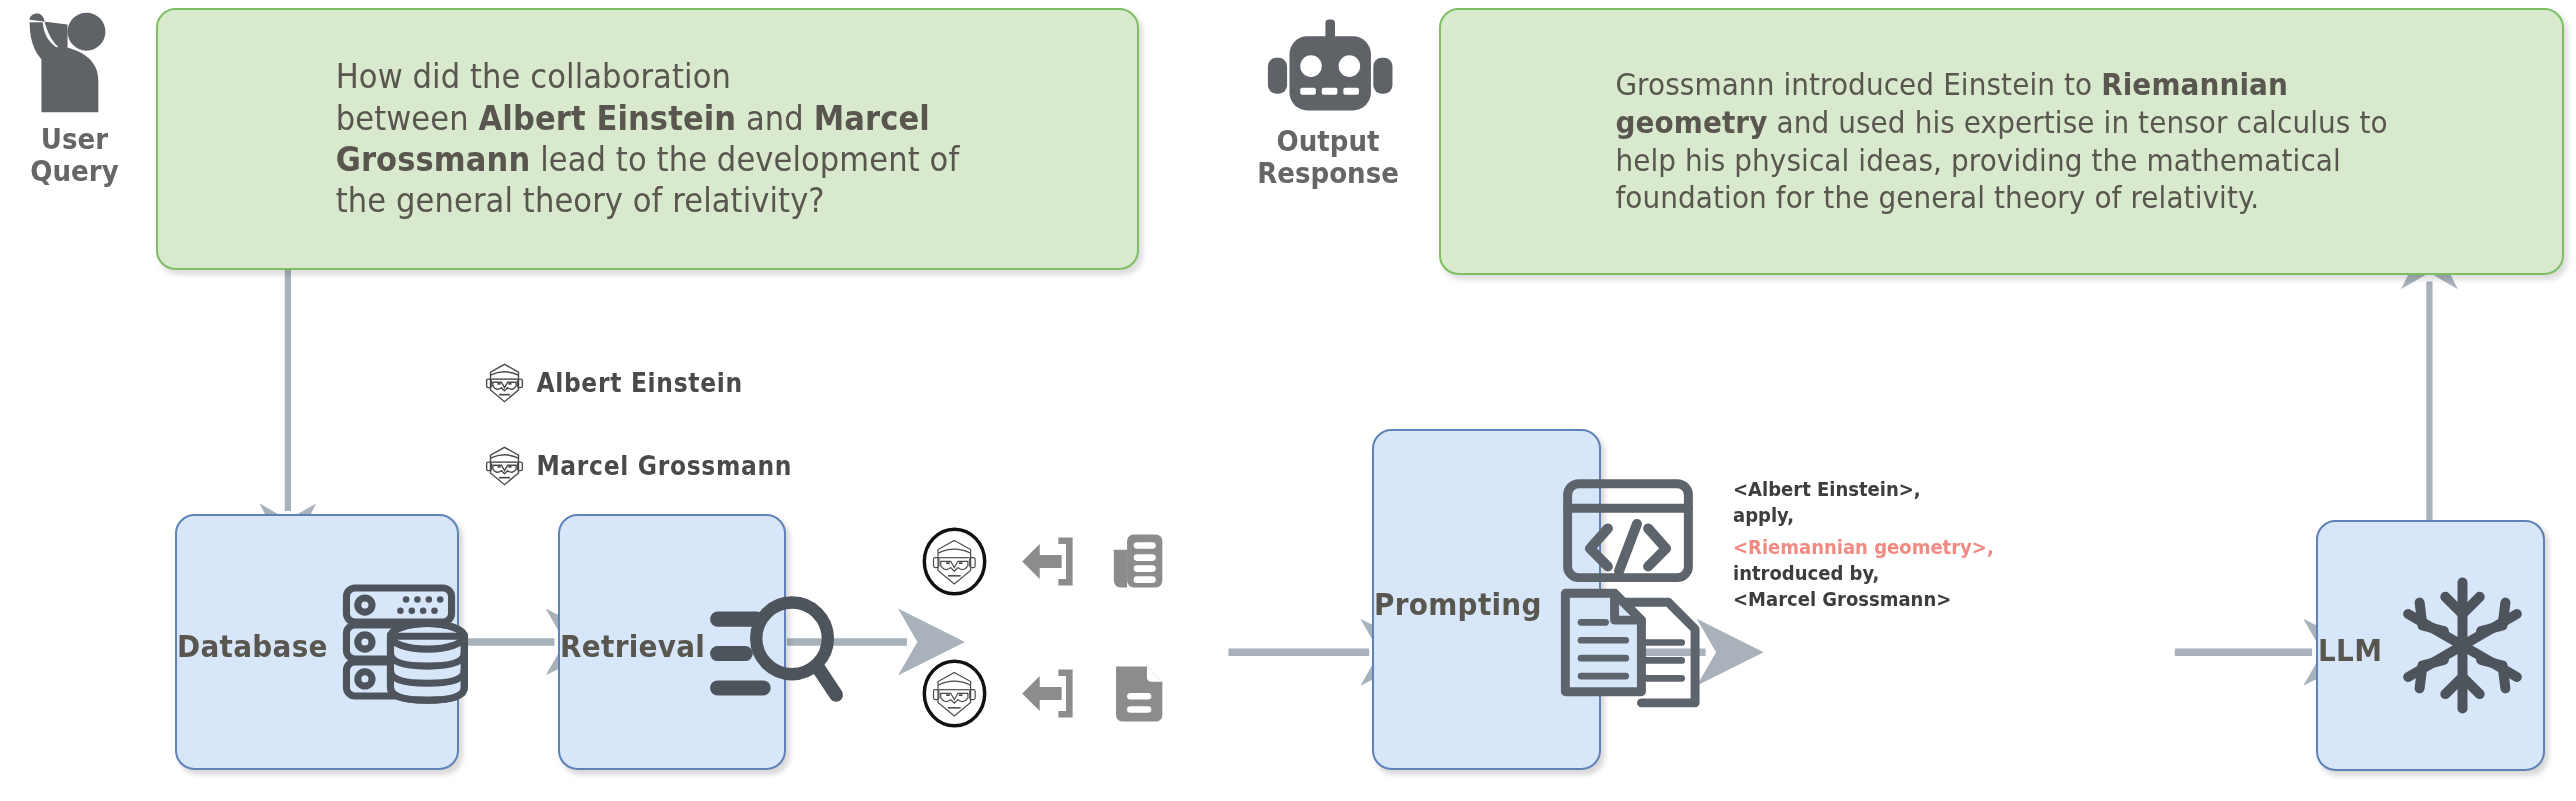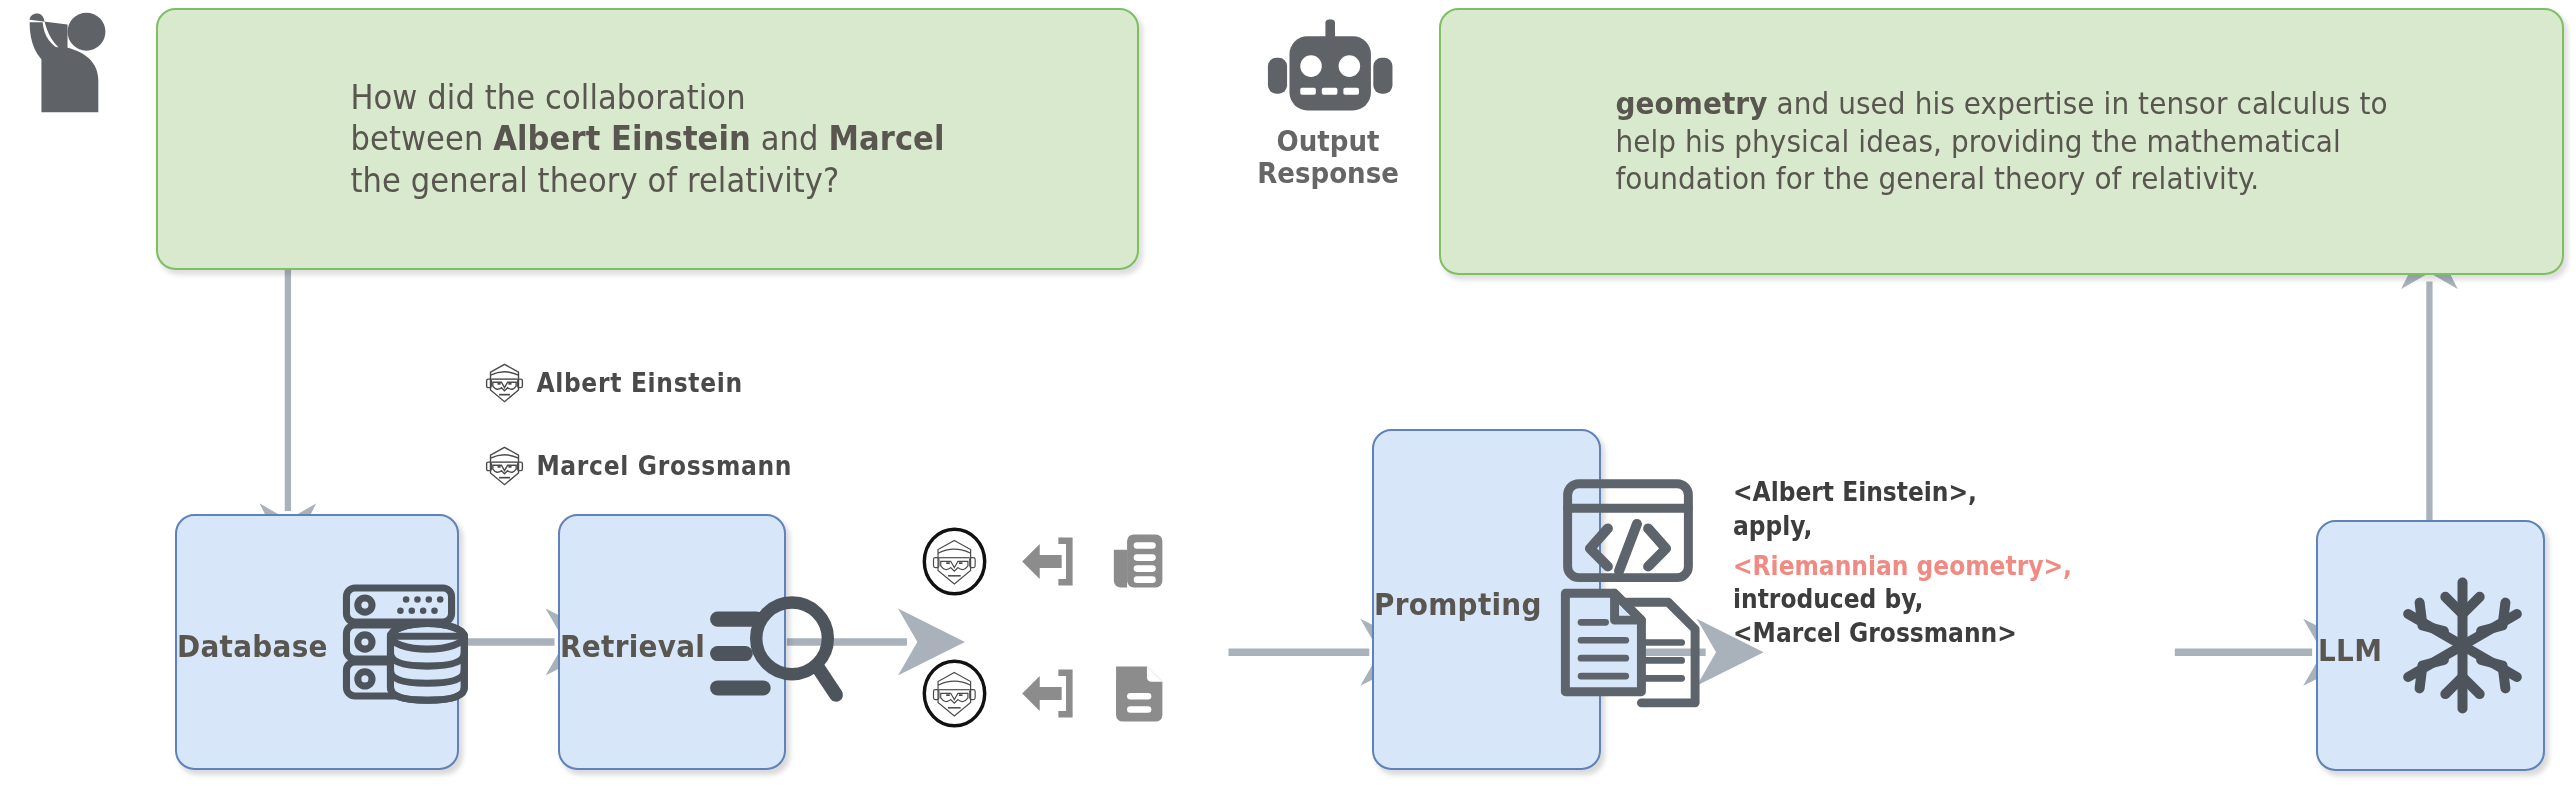--- a/index.html
+++ b/index.html
@@ -53,21 +53,21 @@
   .entity-row{display:flex;align-items:center;gap:11.4px;}
   .entity-name{
     color:#4a4a4a;
     font-family:"DejaVu Sans Condensed","DejaVu Sans",sans-serif;
     font-size:26px;font-weight:bold;letter-spacing:0.7px;white-space:nowrap;
   }
 
   
   .triple{
     font-family:"DejaVu Sans Condensed","DejaVu Sans",sans-serif;
-    font-size:26px;font-weight:bold;line-height:1.30;
+    font-size:20px;font-weight:bold;line-height:1.30;
     color:#3d3d3d;white-space:nowrap;
   }
   .triple .hl{color:#f08a82;margin-top:6px;}
 
   svg{display:block;overflow:visible;}
 </style>
 </head>
 <body>
 
 <div class="stage">
@@ -95,25 +95,30 @@
   </svg>
 
   <div class="abs" style="left:5.7px;top:5.7px;width:143px;height:114px;display:flex;align-items:center;justify-content:center;">
     <svg width="120" height="109" viewBox="0 0 100 92">
       <circle cx="58" cy="20" r="16" fill="#5f6368"></circle>
       <path d="M10 10 C10 4 20 2 22 9 C25 22 30 32 42 38 L42 14 Z" fill="#5f6368"></path>
       <path d="M20 38 C20 38 30 30 44 34 C60 39 68 48 68 62 L68 88 L20 88 Z" fill="#5f6368"></path>
       <path d="M10 12 C10 30 16 42 26 48 L38 36 C28 32 22 24 21 12 Z" fill="#5f6368"></path>
     </svg>
   </div>
+  <div class="abs caption" style="left:0px;top:123px;width:149px;">
+    <div>User</div>
+    <div>Query</div>
+  </div>
 
   <div class="abs bubble bubble-green" style="left:156px;top:8px;width:983px;height:262px;">
     <div class="bubble-text" style="font-size:34px;" id="query-text">
         <div><span>How did the collaboration</span></div>
         <div><span>between </span><b>Albert Einstein</b><span> and </span><b>Marcel</b></div>
+        <div><b>Grossmann</b><span> lead to the development of</span></div>
         <div><span>the general theory of relativity?</span></div>
       </div>
   </div>
 
   <div class="abs" style="left:1254px;top:11.4px;width:149px;height:114px;display:flex;align-items:center;justify-content:center;">
     <svg width="132" height="103" viewBox="0 0 110 86">
       <rect x="52" y="2" width="8" height="20" rx="3" fill="#5f6368"></rect>
       <rect x="22" y="16" width="68" height="62" rx="15" fill="#5f6368"></rect>
       <rect x="4" y="34" width="16" height="30" rx="7" fill="#5f6368"></rect>
       <rect x="92" y="34" width="16" height="30" rx="7" fill="#5f6368"></rect>
@@ -124,20 +129,21 @@
       <rect x="67" y="59" width="13" height="6" rx="1.5" fill="#fff"></rect>
     </svg>
   </div>
   <div class="abs caption" style="left:1248px;top:125px;width:160px;">
     <div>Output</div>
     <div>Response</div>
   </div>
 
   <div class="abs bubble bubble-green" style="left:1439px;top:8px;width:1125px;height:267px;">
     <div class="bubble-text" style="font-size:31px;" id="response-text">
+        <div><span>Grossmann introduced Einstein to </span><b>Riemannian</b></div>
         <div><b>geometry</b><span> and used his expertise in tensor calculus to</span></div>
         <div><span>help his physical ideas, providing the mathematical</span></div>
         <div><span>foundation for the general theory of relativity.</span></div>
       </div>
   </div>
 
   <div class="abs entity-row" style="left:484px;top:362px;">
     <span>
       <svg width="41" height="42" viewBox="0 0 52 54" fill="none" stroke="#4a4a4a" stroke-width="1.8">
         <path d="M26 3 L44 13 L44 36 L26 51 L8 36 L8 13 Z"></path>

